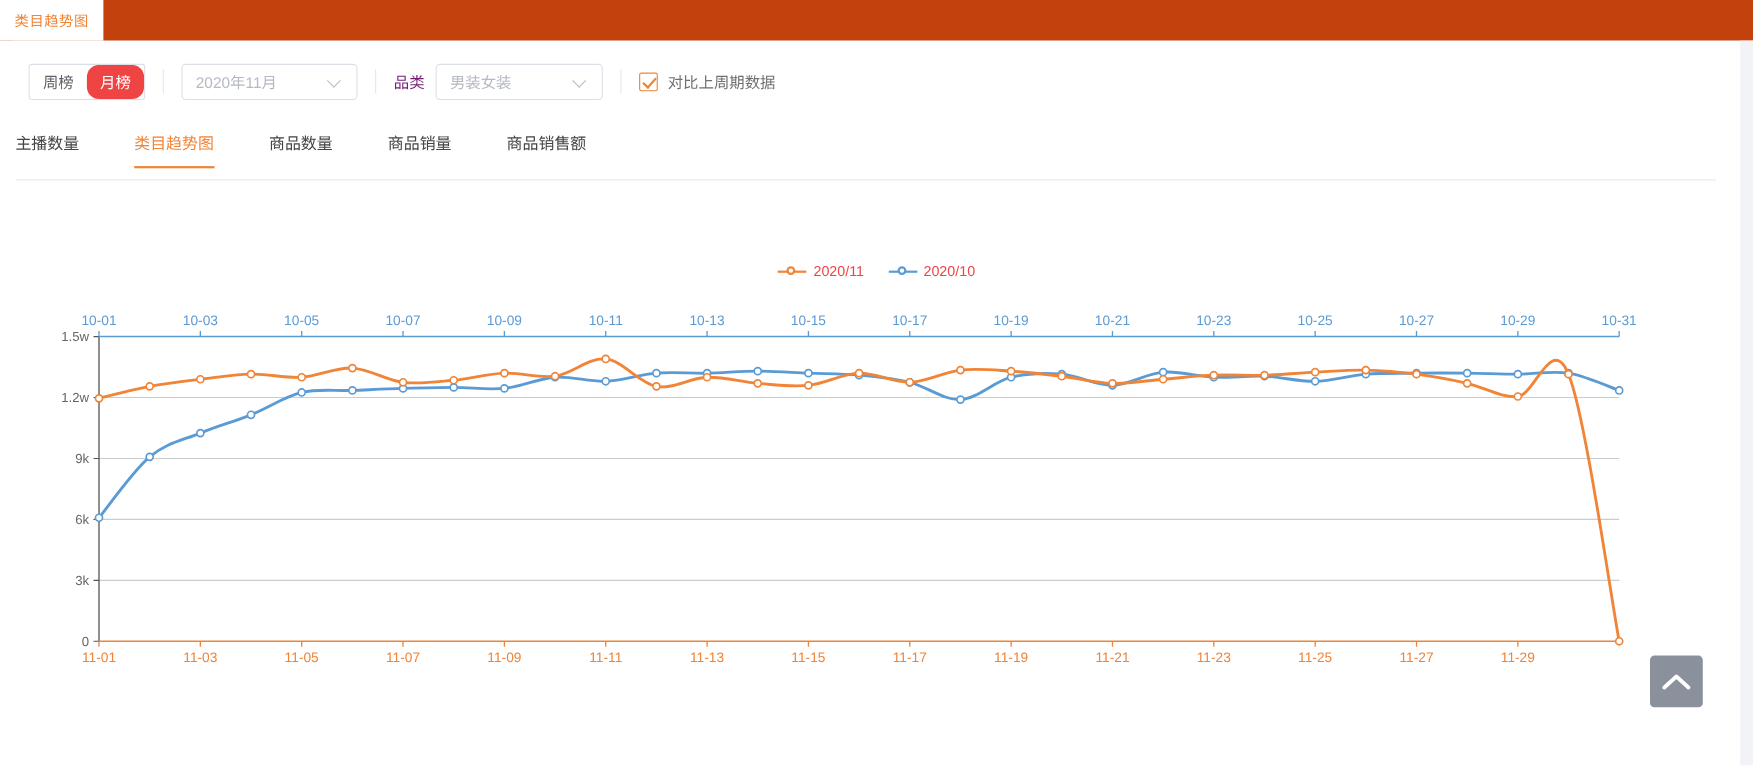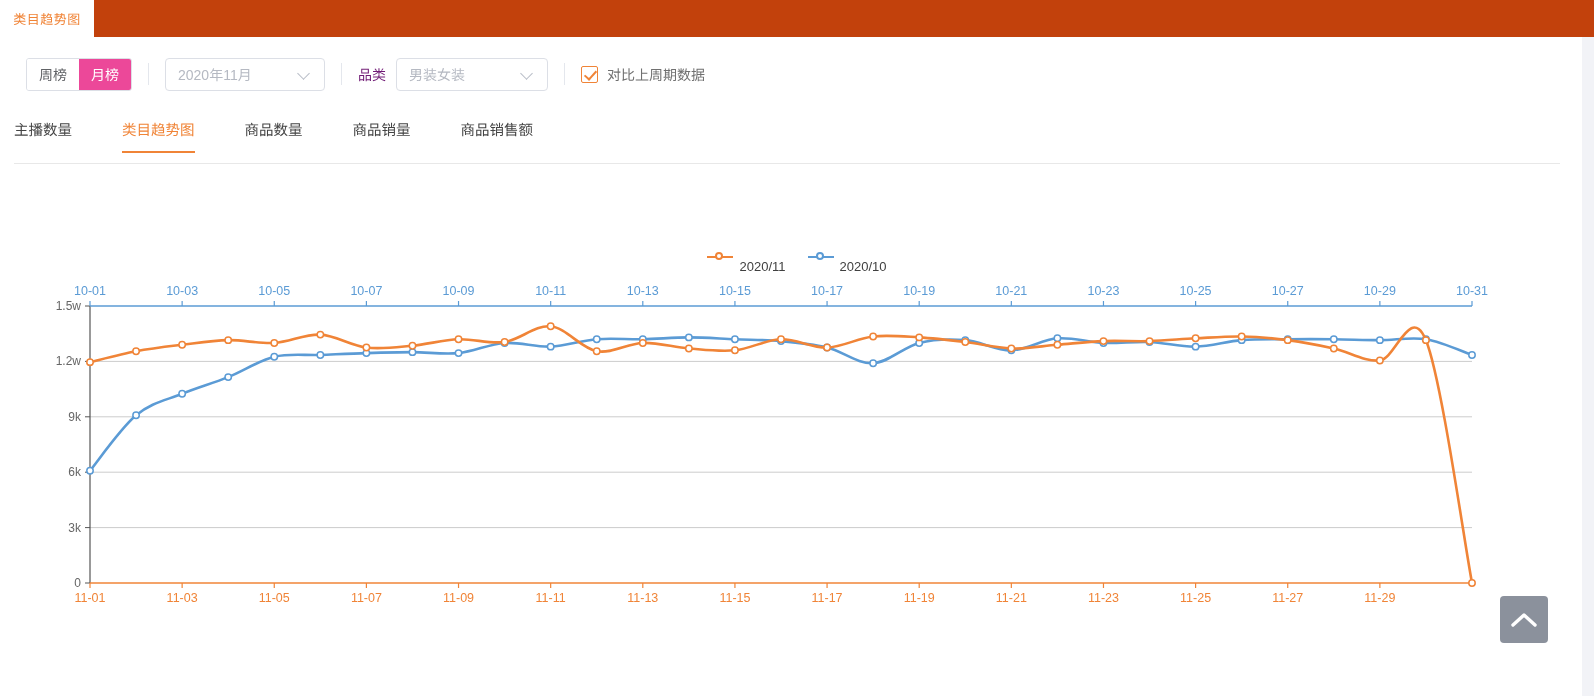--- a/index.html
+++ b/index.html
@@ -36,21 +36,21 @@
   }
   .segbtn {
     display:flex; border:1px solid #dcdfe6; border-radius:3px; overflow:hidden;
     height:33px;
   }
   .segbtn > div {
     display:flex; align-items:center; justify-content:center;
     width:52px; height:31px; font-size:14px; color:#606266;
     cursor:pointer; background:#fff; user-select:none;
   }
-  .segbtn > div.active { background:#ec4899; color:#fff; }
+  .segbtn > div.active { background:#ef4444; color:#fff;border-radius:11px; }
   .vdiv { width:1px; height:22px; background:#e4e7ed; margin:0 16px; }
 
   .select {
     position:relative; height:33px; border:1px solid #dcdfe6; border-radius:4px;
     background:#fff; display:flex; align-items:center;
     padding:0 12px; font-size:14px; color:#b5b9c2; cursor:pointer;
     user-select:none;
     gap:11px;
   }
   .select .sel-value { flex:1; white-space:nowrap; }
@@ -109,21 +109,21 @@
   }
   .legend-item { display:flex; align-items:center; cursor:pointer; }
   .legend-mark { width:26px; height:12px; position:relative; margin-right:6px; flex:none; }
   .legend-mark .lbar {
     position:absolute; top:5px; left:0; width:26px; height:2px;
   }
   .legend-mark .lcirc {
     position:absolute; top:1px; left:8px; width:8px; height:8px;
     border-radius:50%; background:#fff; border:2px solid;
   }
-  .legend-label { font-size:13px; color:#404040;margin-top:20px; }
+  .legend-label { font-size:13px; color:#ef4444; }
 
   .chart-area { position:absolute; top:278px; left:0; width:1594px; height:330px; }
   .chart-svg { display:block; }
 
   
   .scrolltop {
     position:absolute; left:1500px; top:596px; width:48px; height:47px;
     background:#8b919c; border-radius:4px;
     display:flex; align-items:center; justify-content:center; cursor:pointer;
   }

